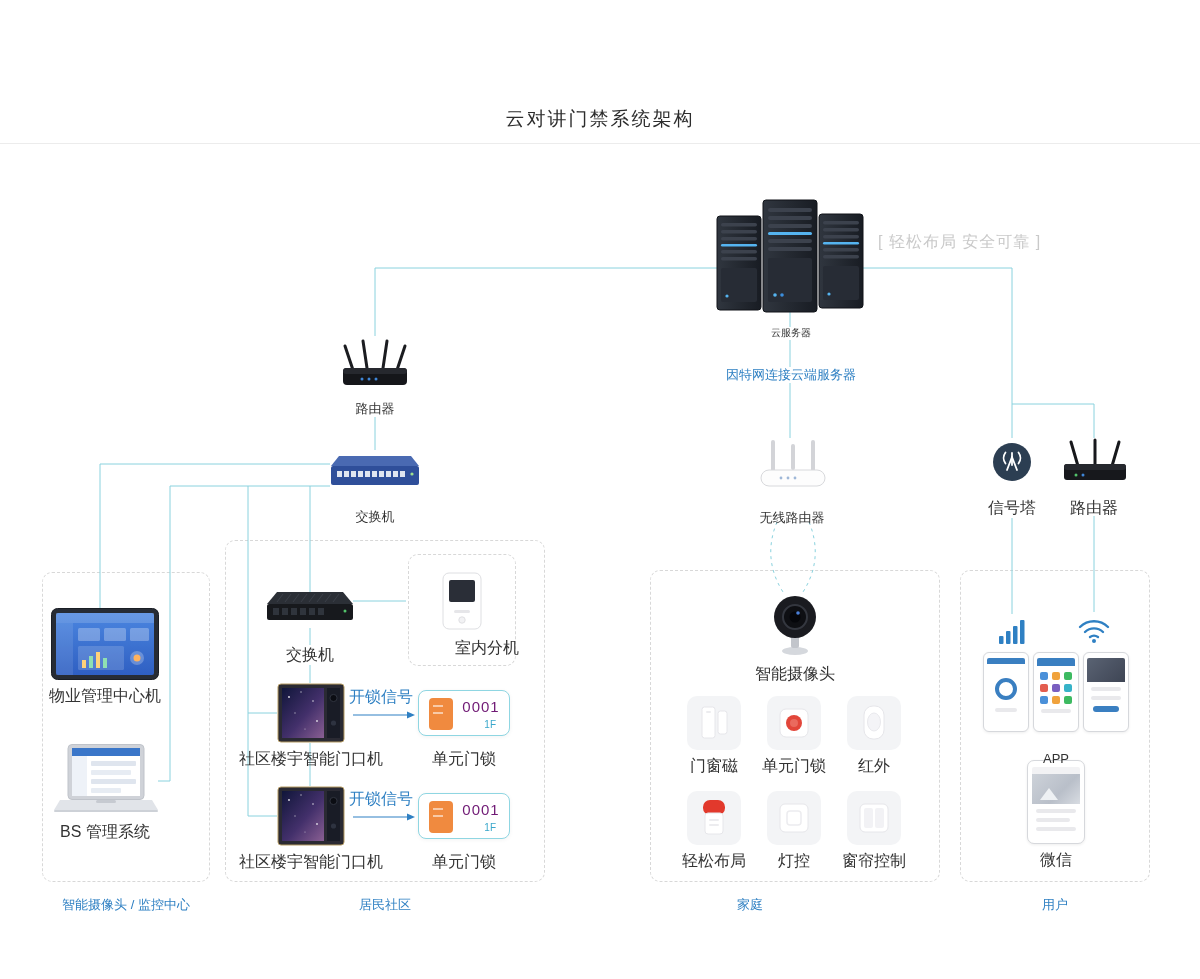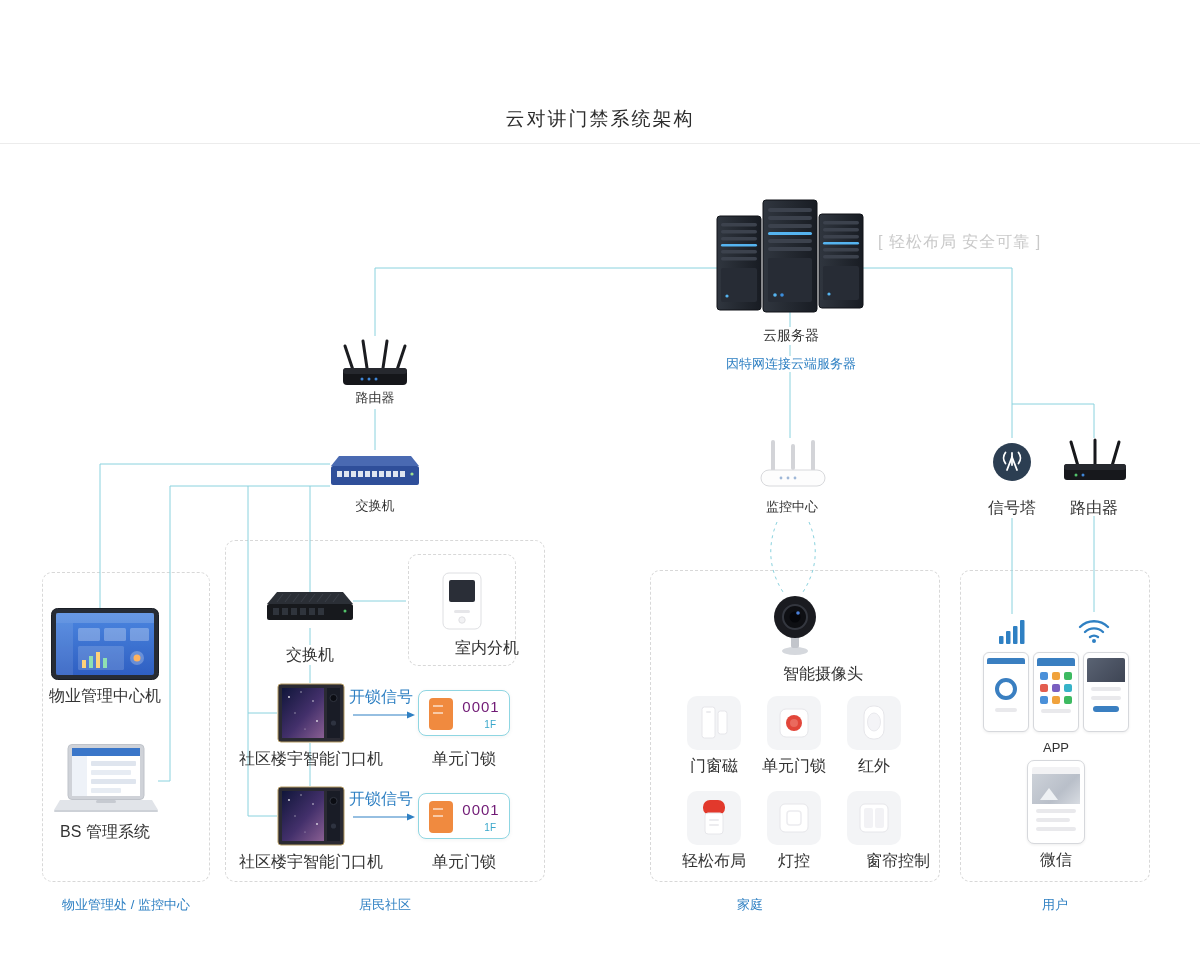--- a/index.html
+++ b/index.html
@@ -3,22 +3,22 @@
 <meta charset="utf-8">
 <style>
   * { margin:0; padding:0; box-sizing:border-box; }
   body { font-family:"Liberation Sans","DejaVu Sans",sans-serif; background:#fff; color:#333; }
   .canvas { position:relative; width:1200px; height:979px; background:#fff; overflow:hidden; }
   .title { position:absolute; left:600px; top:82px; transform:translateX(-50%); font-size:19px; font-weight:500; color:#2d2d2d; letter-spacing:2px; white-space:nowrap; z-index:3;margin-top:24px; }
   .hr { position:absolute; left:0; top:143px; width:1200px; height:1px; background:#ececec; }
   .wires { position:absolute; left:0; top:0; z-index:1; }
   .node { position:absolute; z-index:2; }
   .label { position:absolute; z-index:4; font-size:16px; color:#333; white-space:nowrap; transform:translateX(-50%); line-height:1.25; }
-  .label.lg { font-size:14px; }
-  .label.md { font-size:13px; }
+  .label.lg { font-size:10px; }
+  .label.md { font-size:13px;margin-top:11px; }
   .label.bg { background:#fff; padding:0 6px; }
   .label.blue { color:#2f80c3; }
   .tagline { position:absolute; left:878px; top:232px; font-size:16px; color:#c9c9c9; letter-spacing:1px; white-space:nowrap; z-index:3; }
   .dashed-box { position:absolute; border:1px dashed #d8d8d8; border-radius:10px; z-index:0; background:#fff; }
   .section-label { position:absolute; font-size:13px; color:#2f80c3; transform:translateX(-50%); white-space:nowrap; z-index:4; }
   .tile { position:absolute; width:54px; height:54px; border-radius:10px; background:#f3f4f6; z-index:2; }
   .lock-card { position:absolute; width:92px; height:46px; background:#fff; border:1px solid #8fd6e2; border-radius:8px; z-index:2; box-shadow:0 1px 4px rgba(0,0,0,.05); }
   .lock-door { position:absolute; left:10px; top:7px; width:24px; height:32px; border-radius:4px; background:#f08a3f; }
   .lock-door:before { content:""; position:absolute; left:4px; top:7px; width:10px; height:2px; background:rgba(255,255,255,.55); box-shadow:0 7px 0 rgba(255,255,255,.55); }
   .lock-num { position:absolute; left:38px; top:7px; width:48px; text-align:center; font-size:15px; letter-spacing:1px; color:#701a75; }
@@ -170,21 +170,21 @@
     <g stroke="#d3d4d8" stroke-width="4" stroke-linecap="round">
       <path d="M17 38 V10"></path>
         <path d="M37 36 V14"></path>
         <path d="M57 38 V10"></path>
     </g>
     <rect x="5" y="38" width="64" height="16" rx="8" fill="#fdfdfd" stroke="#d8d9dc"></rect>
     <circle cx="25" cy="46" r="1.4" fill="#9fb8d8"></circle>
       <circle cx="32" cy="46" r="1.4" fill="#9fb8d8"></circle>
       <circle cx="39" cy="46" r="1.4" fill="#9fb8d8"></circle>
   </svg>
-  <div class="label md" style="left:792px;top:499px">监控中心</div>
+  <div class="label md" style="left:792px;top:499px">无线路由器</div>
 
   <svg class="node" style="left:992px;top:442px" width="40" height="40">
     <circle cx="20" cy="20" r="19" fill="#2c3e52"></circle>
     <g stroke="#fff" stroke-width="1.8" fill="none" stroke-linecap="round">
       <path d="M20 11 V23"></path>
       <path d="M20 15 L15 28"></path>
         <path d="M20 15 L25 28"></path>
       <path d="M13.5 10.5 a9 9 0 0 0 0 11"></path>
       <path d="M26.5 10.5 a9 9 0 0 1 0 11"></path>
     </g>
@@ -202,21 +202,21 @@
     <circle cx="16" cy="41" r="1.5" fill="#52c26a"></circle>
       <circle cx="23" cy="41" r="1.5" fill="#3f86d8"></circle>
   </svg>
   <div class="label" style="left:1094px;top:498px">路由器</div>
 
   <div class="dashed-box" style="left:42px;top:572px;width:168px;height:310px"></div>
   <div class="dashed-box" style="left:225px;top:540px;width:320px;height:342px"></div>
   <div class="dashed-box" style="left:650px;top:570px;width:290px;height:312px"></div>
   <div class="dashed-box" style="left:960px;top:570px;width:190px;height:312px"></div>
 
-  <div class="section-label" style="left:126px;top:896px">物业管理处 / 监控中心</div>
+  <div class="section-label" style="left:126px;top:896px">智能摄像头 / 监控中心</div>
   <div class="section-label" style="left:385px;top:896px">居民社区</div>
   <div class="section-label" style="left:750px;top:896px">家庭</div>
   <div class="section-label" style="left:1055px;top:896px">用户</div>
 
   <svg class="node" style="left:51px;top:608px" width="108" height="72">
     <rect x="0.5" y="0.5" width="107" height="71" rx="6" fill="#272c35" stroke="#1a1e25"></rect>
     <rect x="5" y="5" width="98" height="62" rx="2" fill="url(#screenGrad)"></rect>
     <rect x="5" y="5" width="98" height="10" fill="#ffffff" opacity="0.16"></rect>
     <rect x="5" y="15" width="17" height="52" fill="#ffffff" opacity="0.10"></rect>
     <rect x="27" y="20" width="22" height="13" rx="1.5" fill="#ffffff" opacity="0.28"></rect>
@@ -326,21 +326,21 @@
   <div class="label" style="left:464px;top:852px">单元门锁</div>
 
   <svg class="node" style="left:769px;top:594px" width="52" height="64">
     <ellipse cx="26" cy="57" rx="13" ry="4" fill="#d5d8dd"></ellipse>
     <rect x="22" y="42" width="8" height="12" rx="2" fill="#c2c5cb"></rect>
     <circle cx="26" cy="23" r="21" fill="#1a1b20"></circle>
     <circle cx="26" cy="23" r="12" fill="#0e0f13" stroke="#34373f" stroke-width="2"></circle>
     <circle cx="26" cy="23" r="5.5" fill="#05060a"></circle>
     <circle cx="29" cy="19" r="1.8" fill="#4a7fd8"></circle>
   </svg>
-  <div class="label" style="left:823px;top:664px">智能摄像头</div>
+  <div class="label" style="left:795px;top:664px">智能摄像头</div>
 
   <div class="tile" style="left:687px;top:696px">
     <svg width="54" height="54">
       <rect x="15" y="11" width="13" height="31" rx="2.5" fill="#fff" stroke="#e6e6ea"></rect>
       <rect x="31" y="15" width="9" height="23" rx="2.5" fill="#fff" stroke="#e6e6ea"></rect>
       <rect x="19" y="15" width="5" height="2" rx="1" fill="#ececef"></rect>
     </svg>
   </div>
   <div class="label" style="left:714px;top:756px">门窗磁</div>
 
@@ -379,21 +379,21 @@
   </div>
   <div class="label" style="left:794px;top:851px">灯控</div>
 
   <div class="tile" style="left:847px;top:791px">
     <svg width="54" height="54">
       <rect x="13" y="13" width="28" height="28" rx="5" fill="#fff" stroke="#e6e6ea"></rect>
       <rect x="17" y="17" width="9" height="20" rx="2" fill="#f2f2f5"></rect>
       <rect x="28" y="17" width="9" height="20" rx="2" fill="#f2f2f5"></rect>
     </svg>
   </div>
-  <div class="label" style="left:898px;top:851px">窗帘控制</div>
+  <div class="label" style="left:874px;top:851px">窗帘控制</div>
 
   <svg class="node" style="left:999px;top:618px" width="30" height="26">
     <g fill="#2f80c3">
       <rect x="0" y="18" width="4.5" height="8" rx="1"></rect>
       <rect x="7" y="13" width="4.5" height="13" rx="1"></rect>
       <rect x="14" y="8" width="4.5" height="18" rx="1"></rect>
       <rect x="21" y="2" width="4.5" height="24" rx="1"></rect>
     </g>
   </svg>
   <svg class="node" style="left:1077px;top:616px" width="34" height="28">

